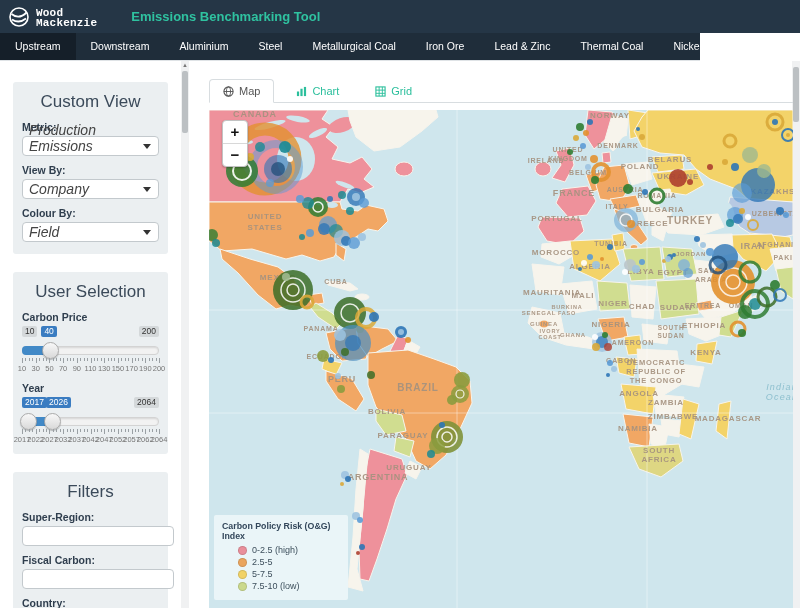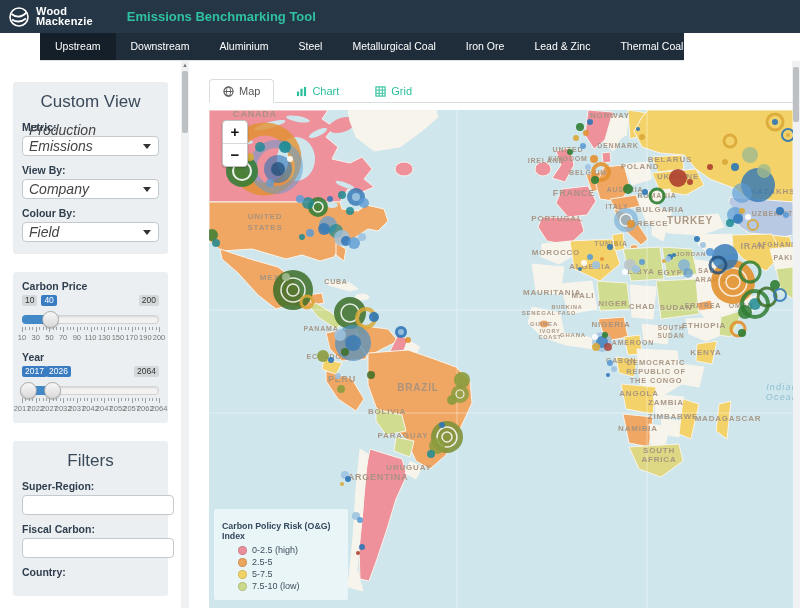--- a/index.html
+++ b/index.html
@@ -1,24 +1,24 @@
 <!DOCTYPE html>
 <html><head>
 <meta charset="utf-8">
 <style>
   html,body{margin:0;padding:0;background:#fff;}
   body{width:800px;height:608px;overflow:hidden;position:relative;
        font-family:"Liberation Sans","DejaVu Sans",sans-serif;}
   
   #header{position:absolute;left:0;top:0;width:800px;height:33px;background:#253646;display:flex;align-items:center;}
-  #logo{display:flex;align-items:flex-start;margin-left:8px;}
+  #logo{display:flex;align-items:flex-end;margin-left:8px;font-family:Liberation Mono, monospace;}
   #logo-text{color:#fff;font-size:11px;font-weight:bold;line-height:10px;margin-left:6px;letter-spacing:.2px;}
   #app-title{color:#2fc2a0;font-size:13px;font-weight:bold;margin-left:34px;}
   
-  #nav{position:absolute;left:0;top:33px;width:644px;height:27px;background:#1f2d3a;display:flex;border-bottom:1px solid #dfe3e6;margin-left:40px;}
+  #nav{position:absolute;left:0;top:33px;width:700px;height:27px;background:#1f2d3a;display:flex;border-bottom:1px solid #dfe3e6;}
   .nav-item{color:#fff;font-size:10.5px;line-height:27px;padding:0 15px;cursor:pointer;white-space:nowrap;}
   .nav-item.active{background:#151f29;}
   
   #sidebar{position:absolute;left:0;top:61px;width:180px;height:547px;background:#fff;overflow:hidden;}
   .card{margin:0 12px 18px 13px;background:#ebeff1;border-radius:3px;padding:8px 9px 10px;}
   #card-custom{margin-top:21px;}
   .card-title{font-size:17px;color:#3b4a5a;text-align:center;margin:2px 0 9px;font-weight:400;}
   .fgroup{margin-bottom:8px;}
   .flabel{font-size:10.5px;font-weight:bold;color:#2f3e4e;margin-bottom:3px;}
   .ctl{height:16px;background:#fff;border:1px solid #c3c9cd;border-radius:4px;font-size:14px;color:#444;
@@ -61,21 +61,21 @@
   .c-pink{fill:#ee919b;} .c-orange{fill:#f1a764;} .c-yellow{fill:#f3d369;} .c-ygreen{fill:#d0dd90;}
   .c-cream{fill:#f7f4ec;} .c-peri{fill:#b7c9e3;} .c-khaki{fill:#ded783;} .c-sea{fill:#cfe6ed;}
   .grat{stroke:#fff;stroke-width:1;opacity:.4;}
   .clabel{fill:#a5927f;font-weight:bold;letter-spacing:.8px;text-anchor:middle;opacity:.92;}
   .olabel{fill:#8fc0cf;font-style:italic;letter-spacing:1.2px;text-anchor:middle;}
   #zoom-ctl{position:absolute;left:13px;top:10px;width:24px;border:1px solid #c2c2c2;border-radius:4px;
             background:#fff;box-shadow:0 1px 2px rgba(0,0,0,.25);z-index:5;}
   .zoom-btn{height:22px;line-height:22px;text-align:center;font-size:15px;font-weight:bold;color:#111;cursor:pointer;}
   #zoom-ctl .zoom-btn + .zoom-btn{border-top:1px solid #d8d8d8;}
   #legend{position:absolute;left:5px;bottom:8px;width:118px;background:rgba(236,245,249,.93);border-radius:2px;
-          padding:12px 8px 7px;z-index:5;margin-top:28px;}
+          padding:6px 8px 7px;z-index:5;margin-top:28px;}
   #legend-title{font-size:8.8px;font-weight:bold;color:#33475b;margin-bottom:4px;}
   .legend-item{display:flex;align-items:center;margin:2px 0 2px 16px;font-size:9px;color:#3d4f5c;}
   .legend-dot{width:9px;height:9px;border-radius:50%;margin-right:5px;flex:0 0 auto;box-shadow:inset 0 0 0 1px rgba(0,0,0,.12);}
 </style>
 </head>
 <body>
 
 <div id="header">
   <div id="logo">
     <svg width="22" height="22" viewBox="0 0 22 22">
@@ -126,20 +126,21 @@
     <div class="fgroup" style="margin-bottom:2px;">
       <div class="flabel">Colour By:</div>
       <div class="ctl">
         <span>Field</span>
         <span class="sel-caret"></span>
       </div>
     </div>
   </div>
 
   <div class="card" id="card-user">
+    <div class="card-title">User Selection</div>
 
     <div class="slider-block">
       <div class="flabel">Carbon Price</div>
       <div class="badge-row">
         <span class="badge gray" style="left:0;">10</span>
         <span class="badge blue" style="left:calc(20% - 8px);">40</span>
         <span class="badge gray" style="right:0;">200</span>
       </div>
       <div class="track-wrap">
         <div class="track"></div>

